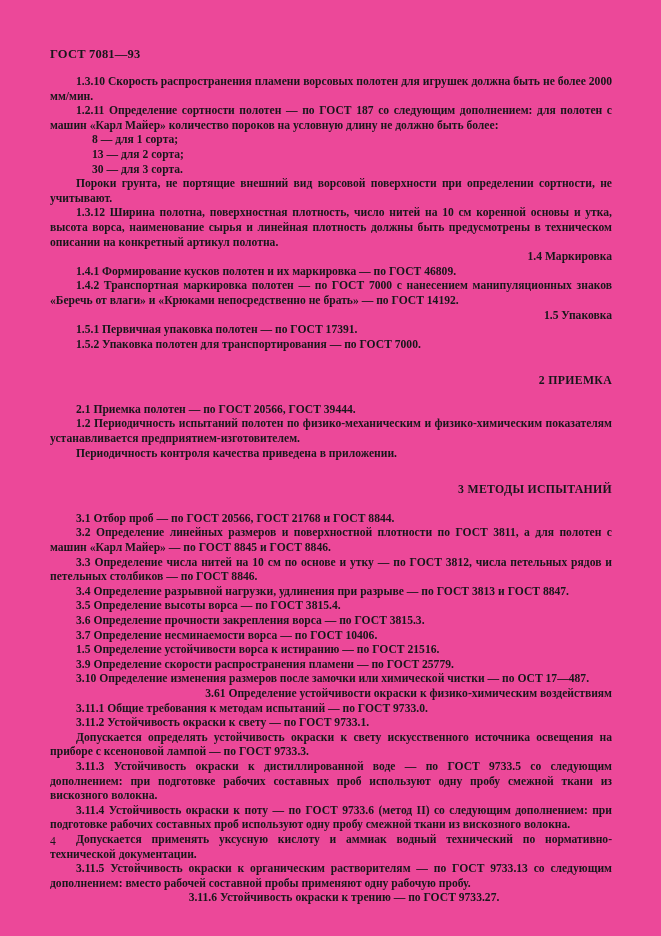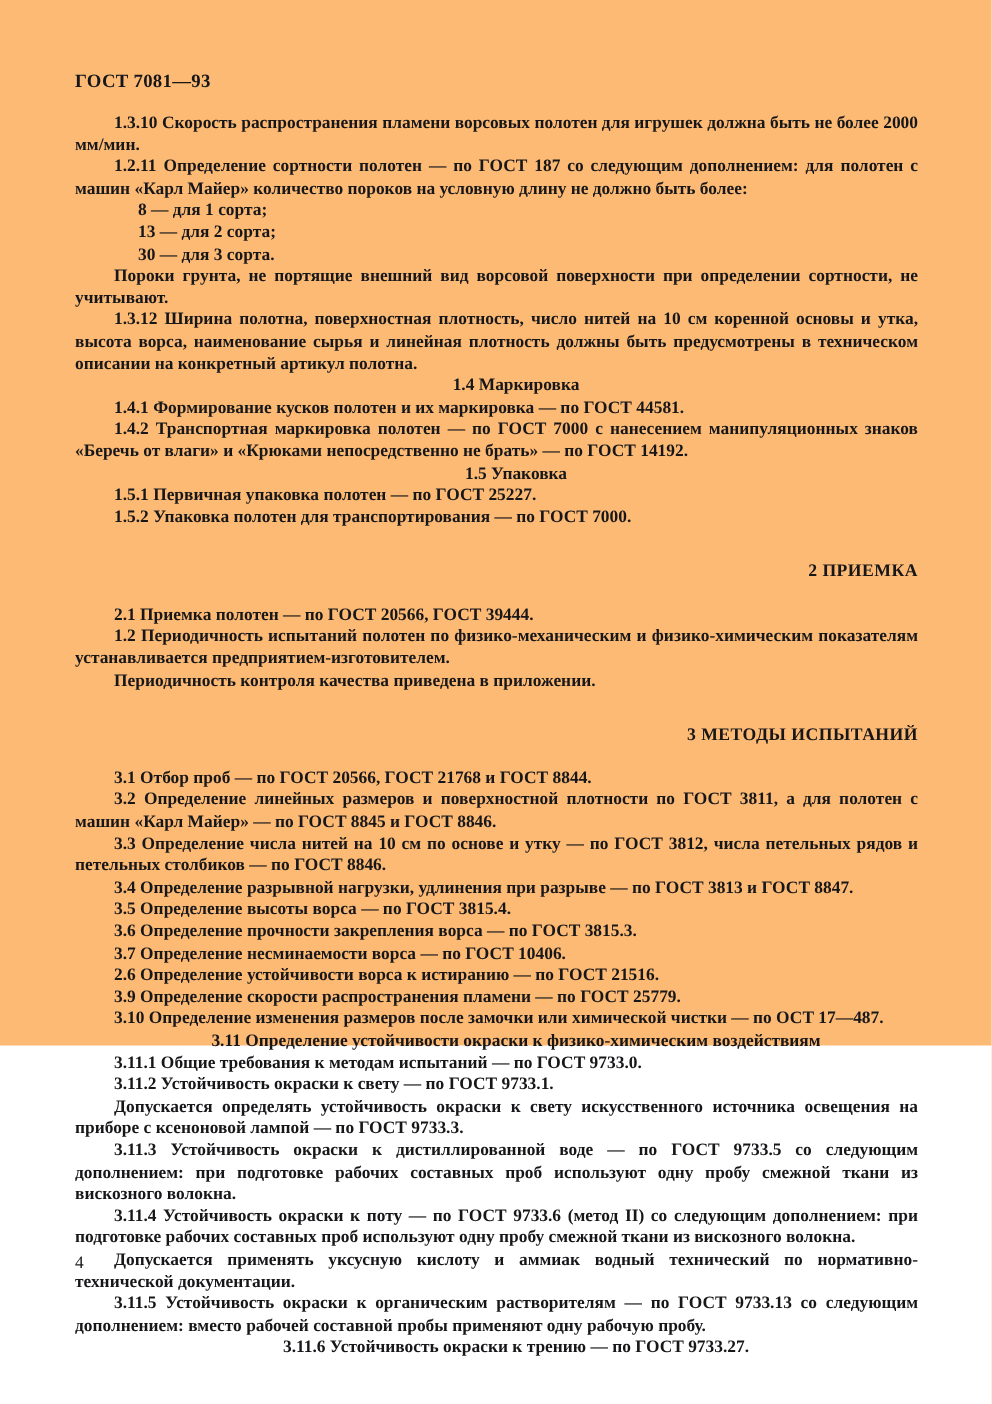--- a/index.html
+++ b/index.html
@@ -13,22 +13,22 @@
     height: 936px;
     position: relative;
     font-family: "Liberation Serif", "DejaVu Serif", serif;
     color: #17171a;
     overflow: hidden;
   }
   .page {
     position: absolute;
     left: 0; top: 0;
     width: 661px;
-    height: 697px;
-    background: #fdba74;
+    height: 936px;
+    background: #ec4899;
   }
   .header {
     position: absolute;
     left: 50px;
     top: 47px;
     font-size: 12.5px;
     font-weight: bold;
     letter-spacing: 0.2px;
     white-space: nowrap;
   }
@@ -50,21 +50,21 @@
     text-indent: 26px;
     font-weight: bold;
   }
   .para.list {
     text-indent: 42px;
     font-weight: bold;
   }
   .para.bold {
     font-weight: bold;
     text-indent: 26px;
-    text-align: center;
+    text-align: right;
   }
   .para.last-left {
     text-align: center;
   }
   .section-title {
     margin: 0;
     font-size: 11.8px;
     font-weight: bold;
     text-align: right;
     letter-spacing: 0.3px;
@@ -89,45 +89,45 @@
 
   <div class="content" id="content-root">
       <div class="para indent">1.3.10  Скорость распространения пламени ворсовых полотен для игрушек должна быть не более 2000 мм/мин.</div>
       <div class="para indent">1.2.11  Определение сортности полотен — по ГОСТ 187 со следующим дополнением: для полотен с машин «Карл Майер» количество пороков на условную длину не должно быть более:</div>
       <div class="para list">8 — для 1 сорта;</div>
       <div class="para list">13 — для 2 сорта;</div>
       <div class="para list">30 — для 3 сорта.</div>
       <div class="para indent">Пороки грунта, не портящие внешний вид ворсовой поверхности при определении сортности, не учитывают.</div>
       <div class="para indent">1.3.12  Ширина полотна, поверхностная плотность, число нитей на 10 см коренной основы и утка, высота ворса, наименование сырья и линейная плотность должны быть предусмотрены в техническом описании на конкретный артикул полотна.</div>
       <div class="para bold">1.4  Маркировка</div>
-      <div class="para indent">1.4.1  Формирование кусков полотен и их маркировка — по ГОСТ 44581.</div>
+      <div class="para indent">1.4.1  Формирование кусков полотен и их маркировка — по ГОСТ 46809.</div>
       <div class="para indent">1.4.2  Транспортная маркировка полотен — по ГОСТ 7000 с нанесением манипуляционных знаков «Беречь от влаги» и «Крюками непосредственно не брать» — по ГОСТ 14192.</div>
       <div class="para bold">1.5  Упаковка</div>
-      <div class="para indent">1.5.1  Первичная упаковка полотен — по ГОСТ 25227.</div>
+      <div class="para indent">1.5.1  Первичная упаковка полотен — по ГОСТ 17391.</div>
       <div class="para indent">1.5.2  Упаковка полотен для транспортирования — по ГОСТ 7000.</div>
       <div class="gap-lg"></div>
       <div class="section-title">2  ПРИЕМКА</div>
       <div class="gap-md"></div>
       <div class="para indent">2.1  Приемка полотен — по ГОСТ 20566, ГОСТ 39444.</div>
       <div class="para indent">1.2  Периодичность испытаний полотен по физико-механическим и физико-химическим показателям устанавливается предприятием-изготовителем.</div>
       <div class="para indent">Периодичность контроля качества приведена в приложении.</div>
       <div class="gap-lg"></div>
       <div class="section-title">3  МЕТОДЫ ИСПЫТАНИЙ</div>
       <div class="gap-md"></div>
       <div class="para indent">3.1  Отбор проб — по ГОСТ 20566, ГОСТ 21768 и ГОСТ 8844.</div>
       <div class="para indent">3.2  Определение линейных размеров и поверхностной плотности по ГОСТ 3811, а для полотен с машин «Карл Майер» — по ГОСТ 8845 и ГОСТ 8846.</div>
       <div class="para indent">3.3  Определение числа нитей на 10 см по основе и утку — по ГОСТ 3812, числа петельных рядов и петельных столбиков — по ГОСТ 8846.</div>
       <div class="para indent">3.4  Определение разрывной нагрузки, удлинения при разрыве — по ГОСТ 3813 и ГОСТ 8847.</div>
       <div class="para indent">3.5  Определение высоты ворса — по ГОСТ 3815.4.</div>
       <div class="para indent">3.6  Определение прочности закрепления ворса — по ГОСТ 3815.3.</div>
       <div class="para indent">3.7  Определение несминаемости ворса — по ГОСТ 10406.</div>
-      <div class="para indent">2.6  Определение устойчивости ворса к истиранию — по ГОСТ 21516.</div>
+      <div class="para indent">1.5  Определение устойчивости ворса к истиранию — по ГОСТ 21516.</div>
       <div class="para indent">3.9  Определение скорости распространения пламени — по ГОСТ 25779.</div>
       <div class="para indent">3.10  Определение изменения размеров после замочки или химической чистки — по ОСТ 17—487.</div>
-      <div class="para bold">3.11  Определение устойчивости окраски к физико-химическим воздействиям</div>
+      <div class="para bold">3.61  Определение устойчивости окраски к физико-химическим воздействиям</div>
       <div class="para indent">3.11.1  Общие требования к методам испытаний — по ГОСТ 9733.0.</div>
       <div class="para indent">3.11.2  Устойчивость окраски к свету — по ГОСТ 9733.1.</div>
       <div class="para indent">Допускается определять устойчивость окраски к свету искусственного источника освещения на приборе с ксеноновой лампой — по ГОСТ 9733.3.</div>
       <div class="para indent">3.11.3  Устойчивость окраски к дистиллированной воде — по ГОСТ 9733.5 со следующим дополнением: при подготовке рабочих составных проб используют одну пробу смежной ткани из вискозного волокна.</div>
       <div class="para indent">3.11.4  Устойчивость окраски к поту — по ГОСТ 9733.6 (метод II) со следующим дополнением: при подготовке рабочих составных проб используют одну пробу смежной ткани из вискозного волокна.</div>
       <div class="para indent">Допускается применять уксусную кислоту и аммиак водный технический по нормативно-технической документации.</div>
       <div class="para indent">3.11.5  Устойчивость окраски к органическим растворителям — по ГОСТ 9733.13 со следующим дополнением: вместо рабочей составной пробы применяют одну рабочую пробу.</div>
       <div class="para indent last-left">3.11.6  Устойчивость окраски к трению — по ГОСТ 9733.27.</div>
     </div>
 

